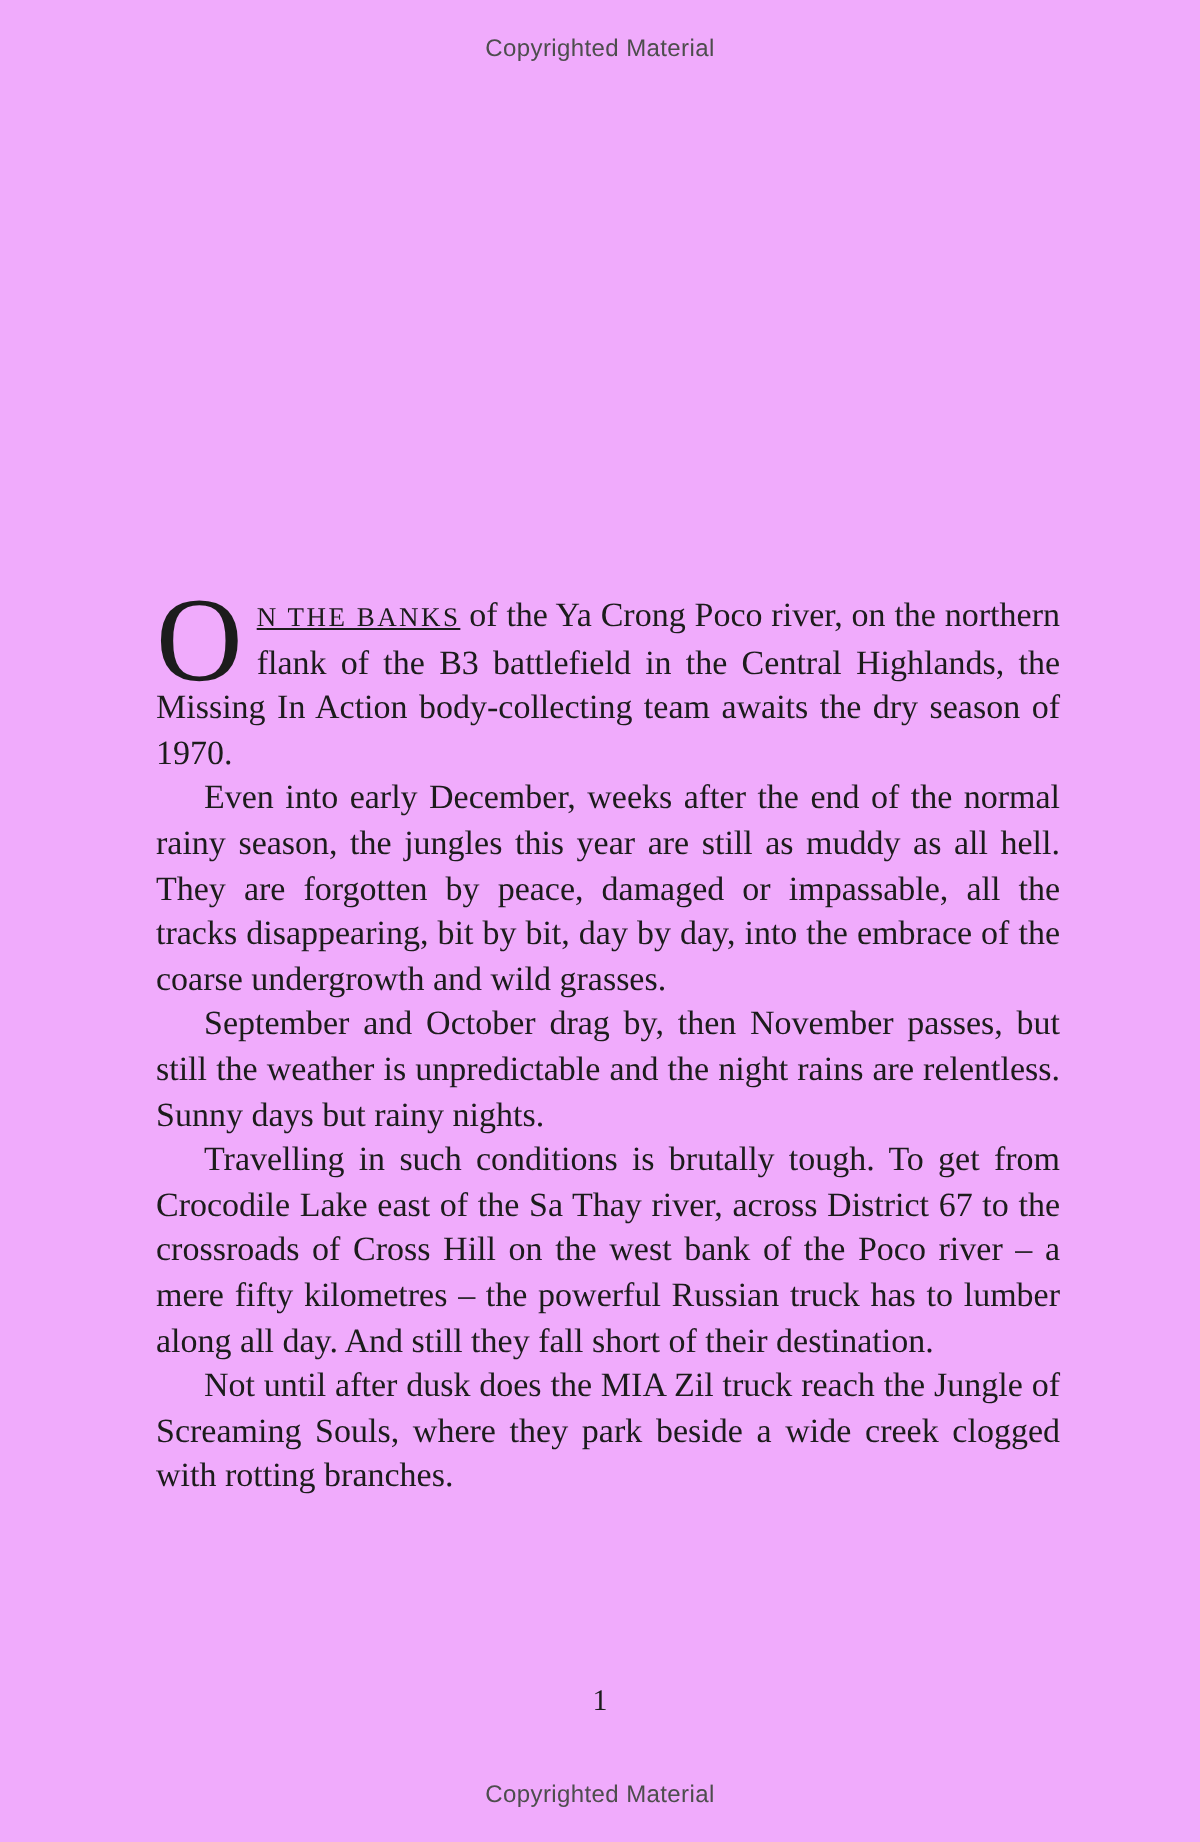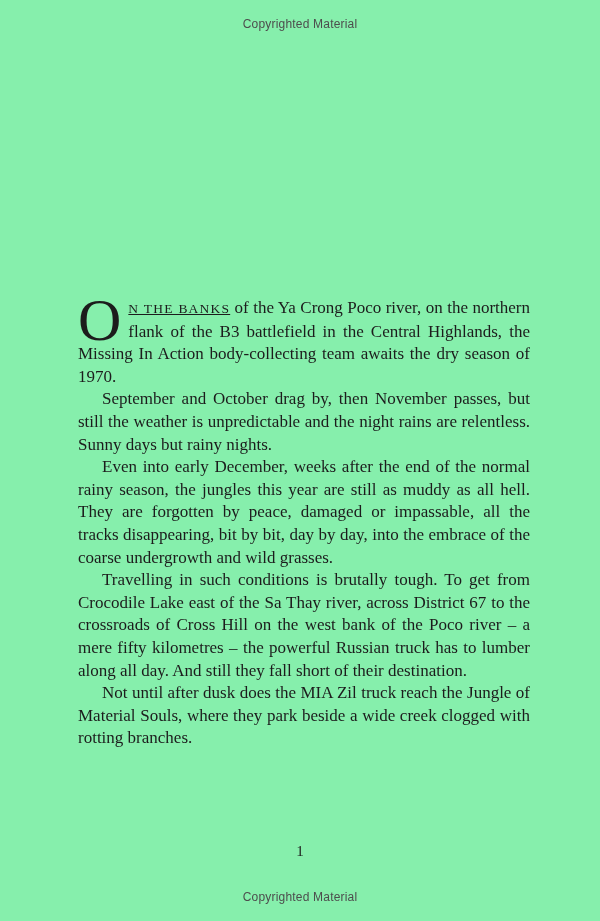--- a/index.html
+++ b/index.html
@@ -6,21 +6,21 @@
   html, body { margin: 0; padding: 0; }
   body {
     background: #e9e9e9;
     font-family: "Liberation Serif", serif;
   }
   .book-page {
     position: relative;
     width: 600px;
     height: 921px;
     margin: 0 auto;
-    background: #86efac;
+    background: #f0abfc;
     overflow: hidden;
   }
   .copyright {
     position: absolute;
     left: 0;
     width: 100%;
     text-align: center;
     font-family: "Liberation Sans", sans-serif;
     font-size: 12px;
     color: #4d4d4d;
@@ -78,27 +78,27 @@
 
   <div class="text-block">
 
     <p class="opening">
       <span class="dropcap">O</span>
       <span class="smallcaps">N THE BANKS</span>
       <span> of the Ya Crong Poco river, on the northern flank of the B3 battlefield in the Central Highlands, the Missing In Action body-collecting team awaits the dry season of 1970.</span>
     </p>
 
 
+    <p class="para">Even into early December, weeks after the end of the normal rainy season, the jungles this year are still as muddy as all hell. They are forgotten by peace, damaged or impassable, all the tracks disappearing, bit by bit, day by day, into the embrace of the coarse undergrowth and wild grasses.</p>
+
     <p class="para">September and October drag by, then November passes, but still the weather is unpredictable and the night rains are relentless. Sunny days but rainy nights.</p>
-
-    <p class="para">Even into early December, weeks after the end of the normal rainy season, the jungles this year are still as muddy as all hell. They are forgotten by peace, damaged or impassable, all the tracks disappearing, bit by bit, day by day, into the embrace of the coarse undergrowth and wild grasses.</p>
 
     <p class="para">Travelling in such conditions is brutally tough. To get from Crocodile Lake east of the Sa Thay river, across District 67 to the crossroads of Cross Hill on the west bank of the Poco river – a mere fifty kilometres – the powerful Russian truck has to lumber along all day. And still they fall short of their destination.</p>
 
-    <p class="para">Not until after dusk does the MIA Zil truck reach the Jungle of Material Souls, where they park beside a wide creek clogged with rotting branches.</p>
+    <p class="para">Not until after dusk does the MIA Zil truck reach the Jungle of Screaming Souls, where they park beside a wide creek clogged with rotting branches.</p>
 
   </div>
 
   <div class="page-number">1</div>
 
   <div class="copyright bottom">Copyrighted Material</div>
 
 </div>
 
 </body></html>

